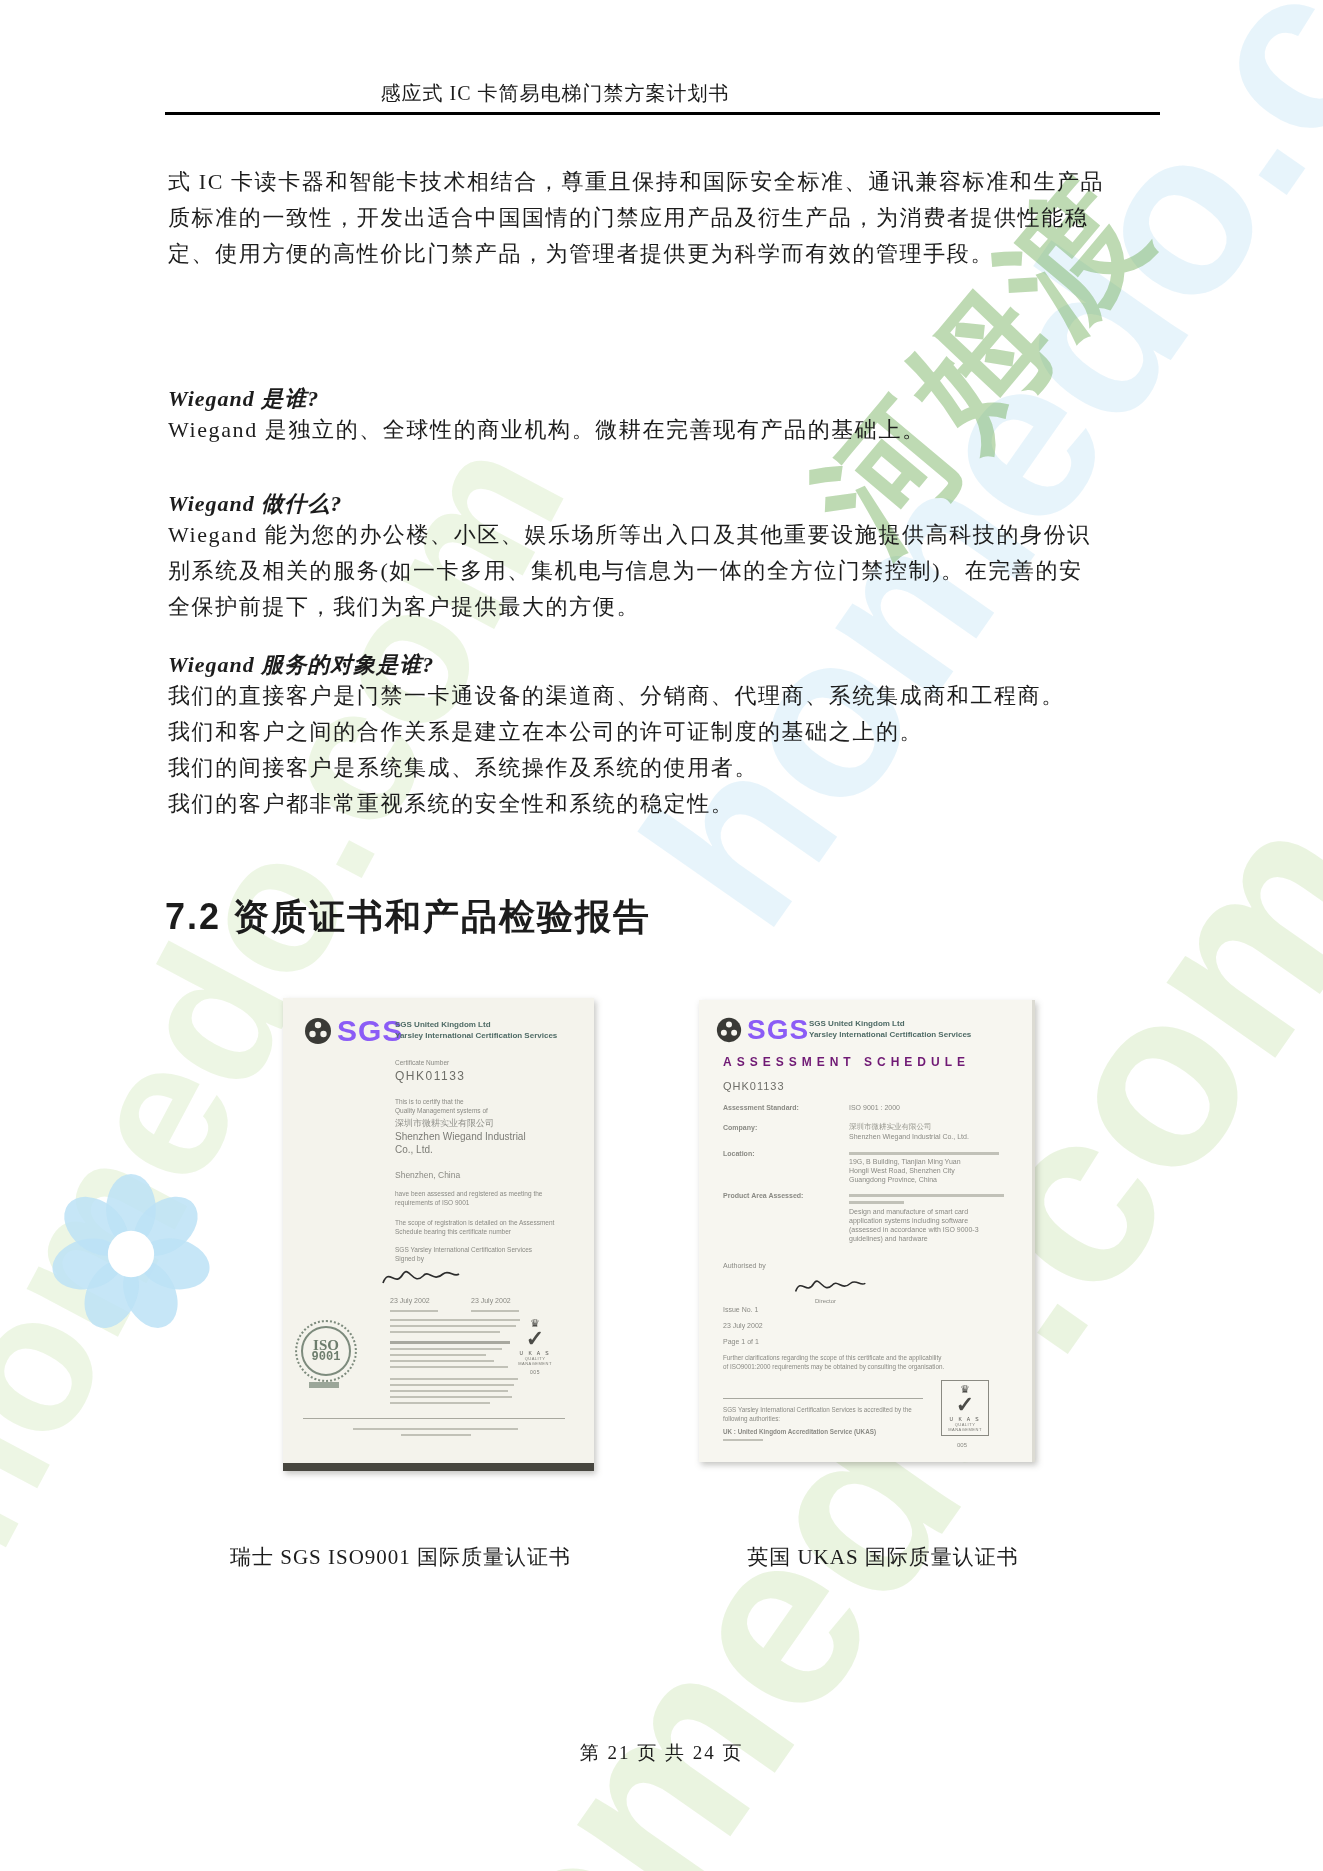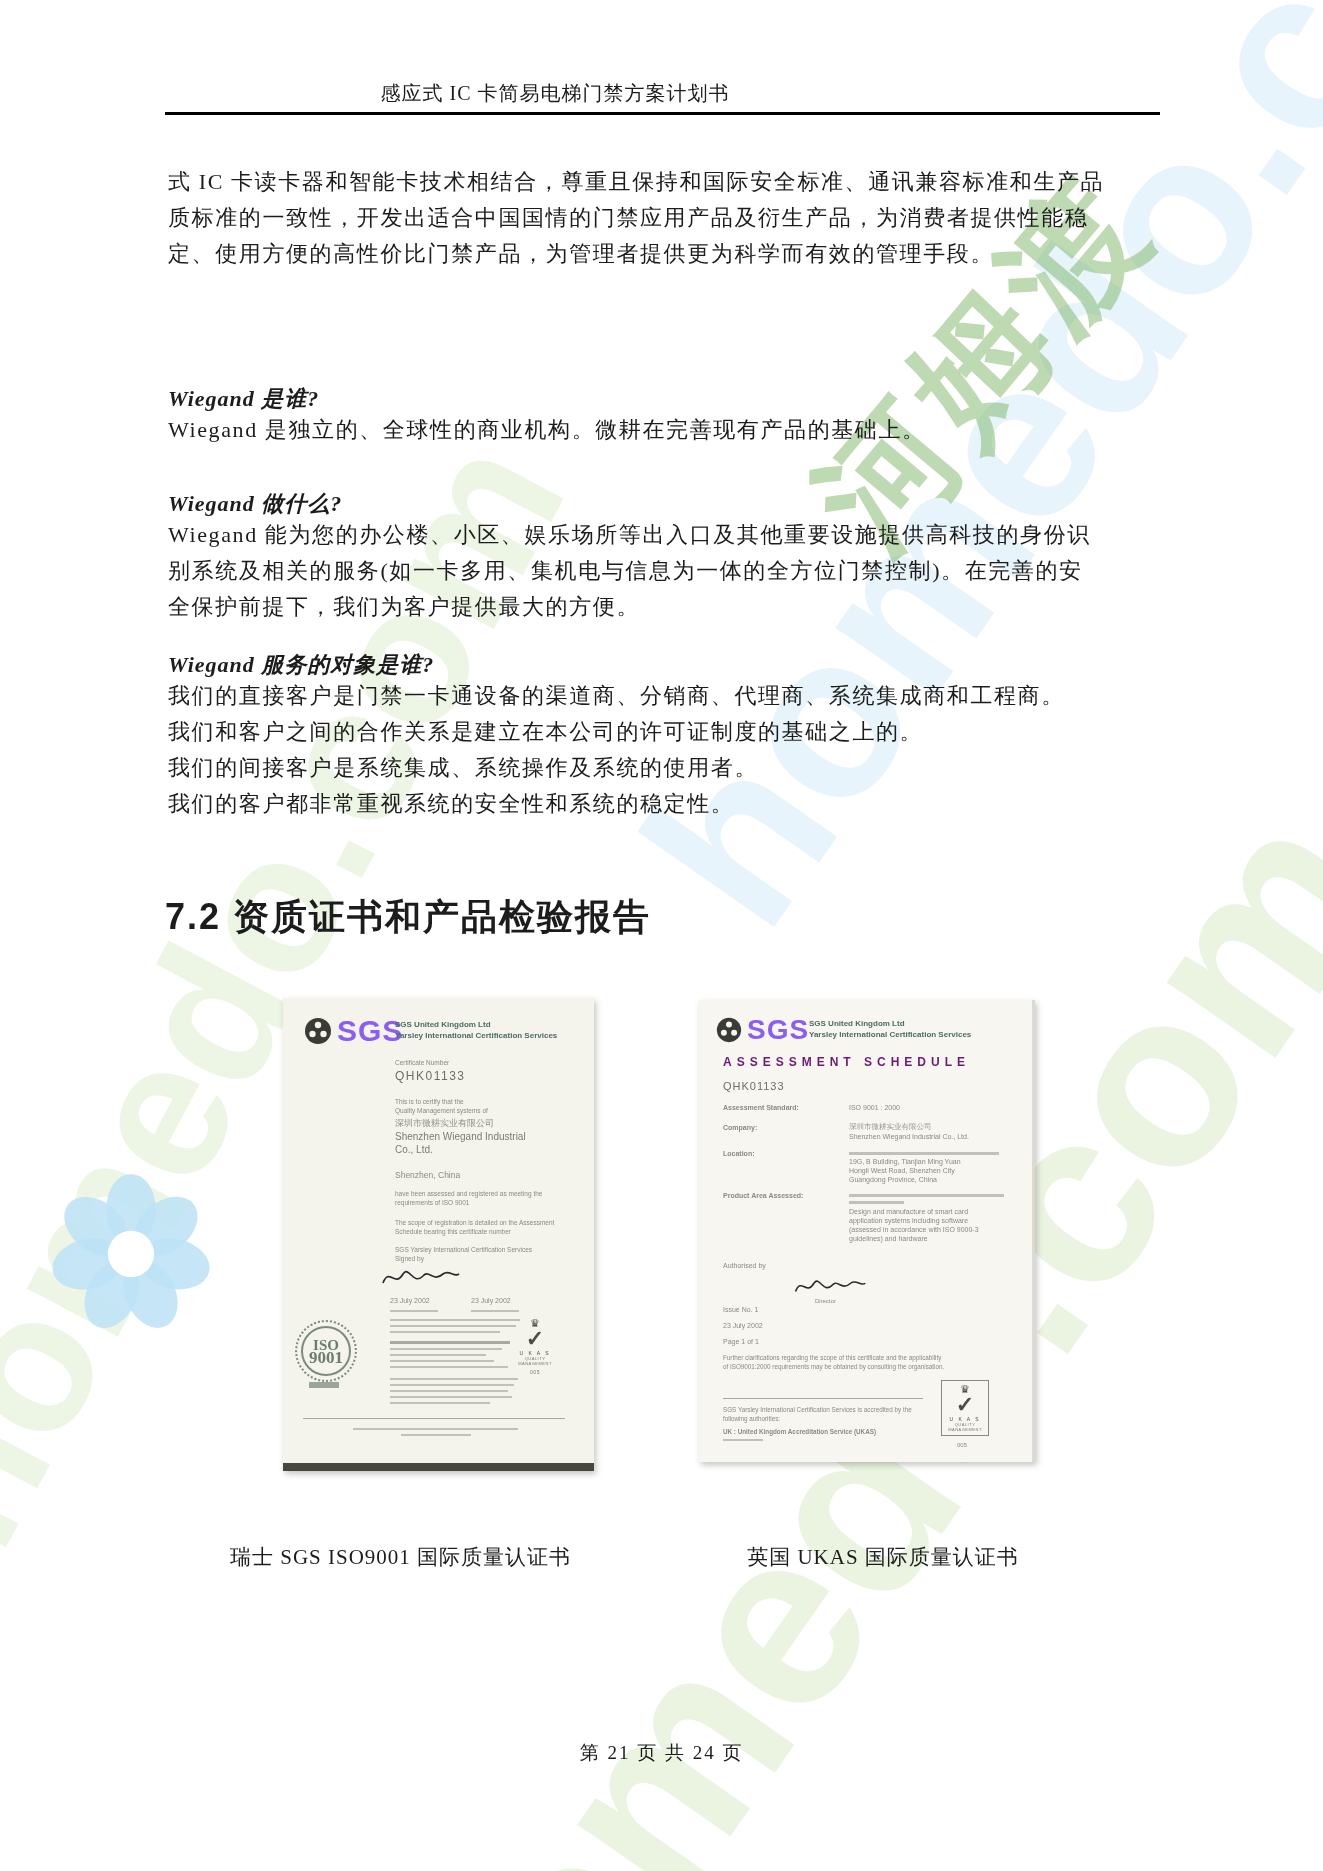--- a/index.html
+++ b/index.html
@@ -130,21 +130,21 @@
     <div class="bl" style="left:107px;top:368px;width:118px;"></div>
     <div class="bl" style="left:107px;top:380px;width:128px;"></div>
     <div class="bl" style="left:107px;top:386px;width:124px;"></div>
     <div class="bl" style="left:107px;top:392px;width:118px;"></div>
     <div class="bl" style="left:107px;top:398px;width:122px;"></div>
     <div class="bl" style="left:107px;top:404px;width:100px;"></div>
 
     <div class="iso-outer" style="left:12px;top:322px;width:58px;height:58px;">
       <div class="iso-inner">
         <span style="font-size:15px;line-height:13px;">ISO</span>
-        <span style="font-size:17px;line-height:11px;">9001</span>
+        <span style="font-size:12px;line-height:11px;font-family:Liberation Mono, monospace;">9001</span>
       </div>
     </div>
     <div class="bl" style="left:26px;top:384px;width:30px;height:6px;background:#8b988b;"></div>
 
     <div class="ukas" style="left:230px;top:320px;width:44px;">
       <span class="crown">♛</span>
       <span class="check">✓</span>
       <span class="uk">U K A S</span>
       <span class="tiny">QUALITY</span>
       <span class="tiny">MANAGEMENT</span>

